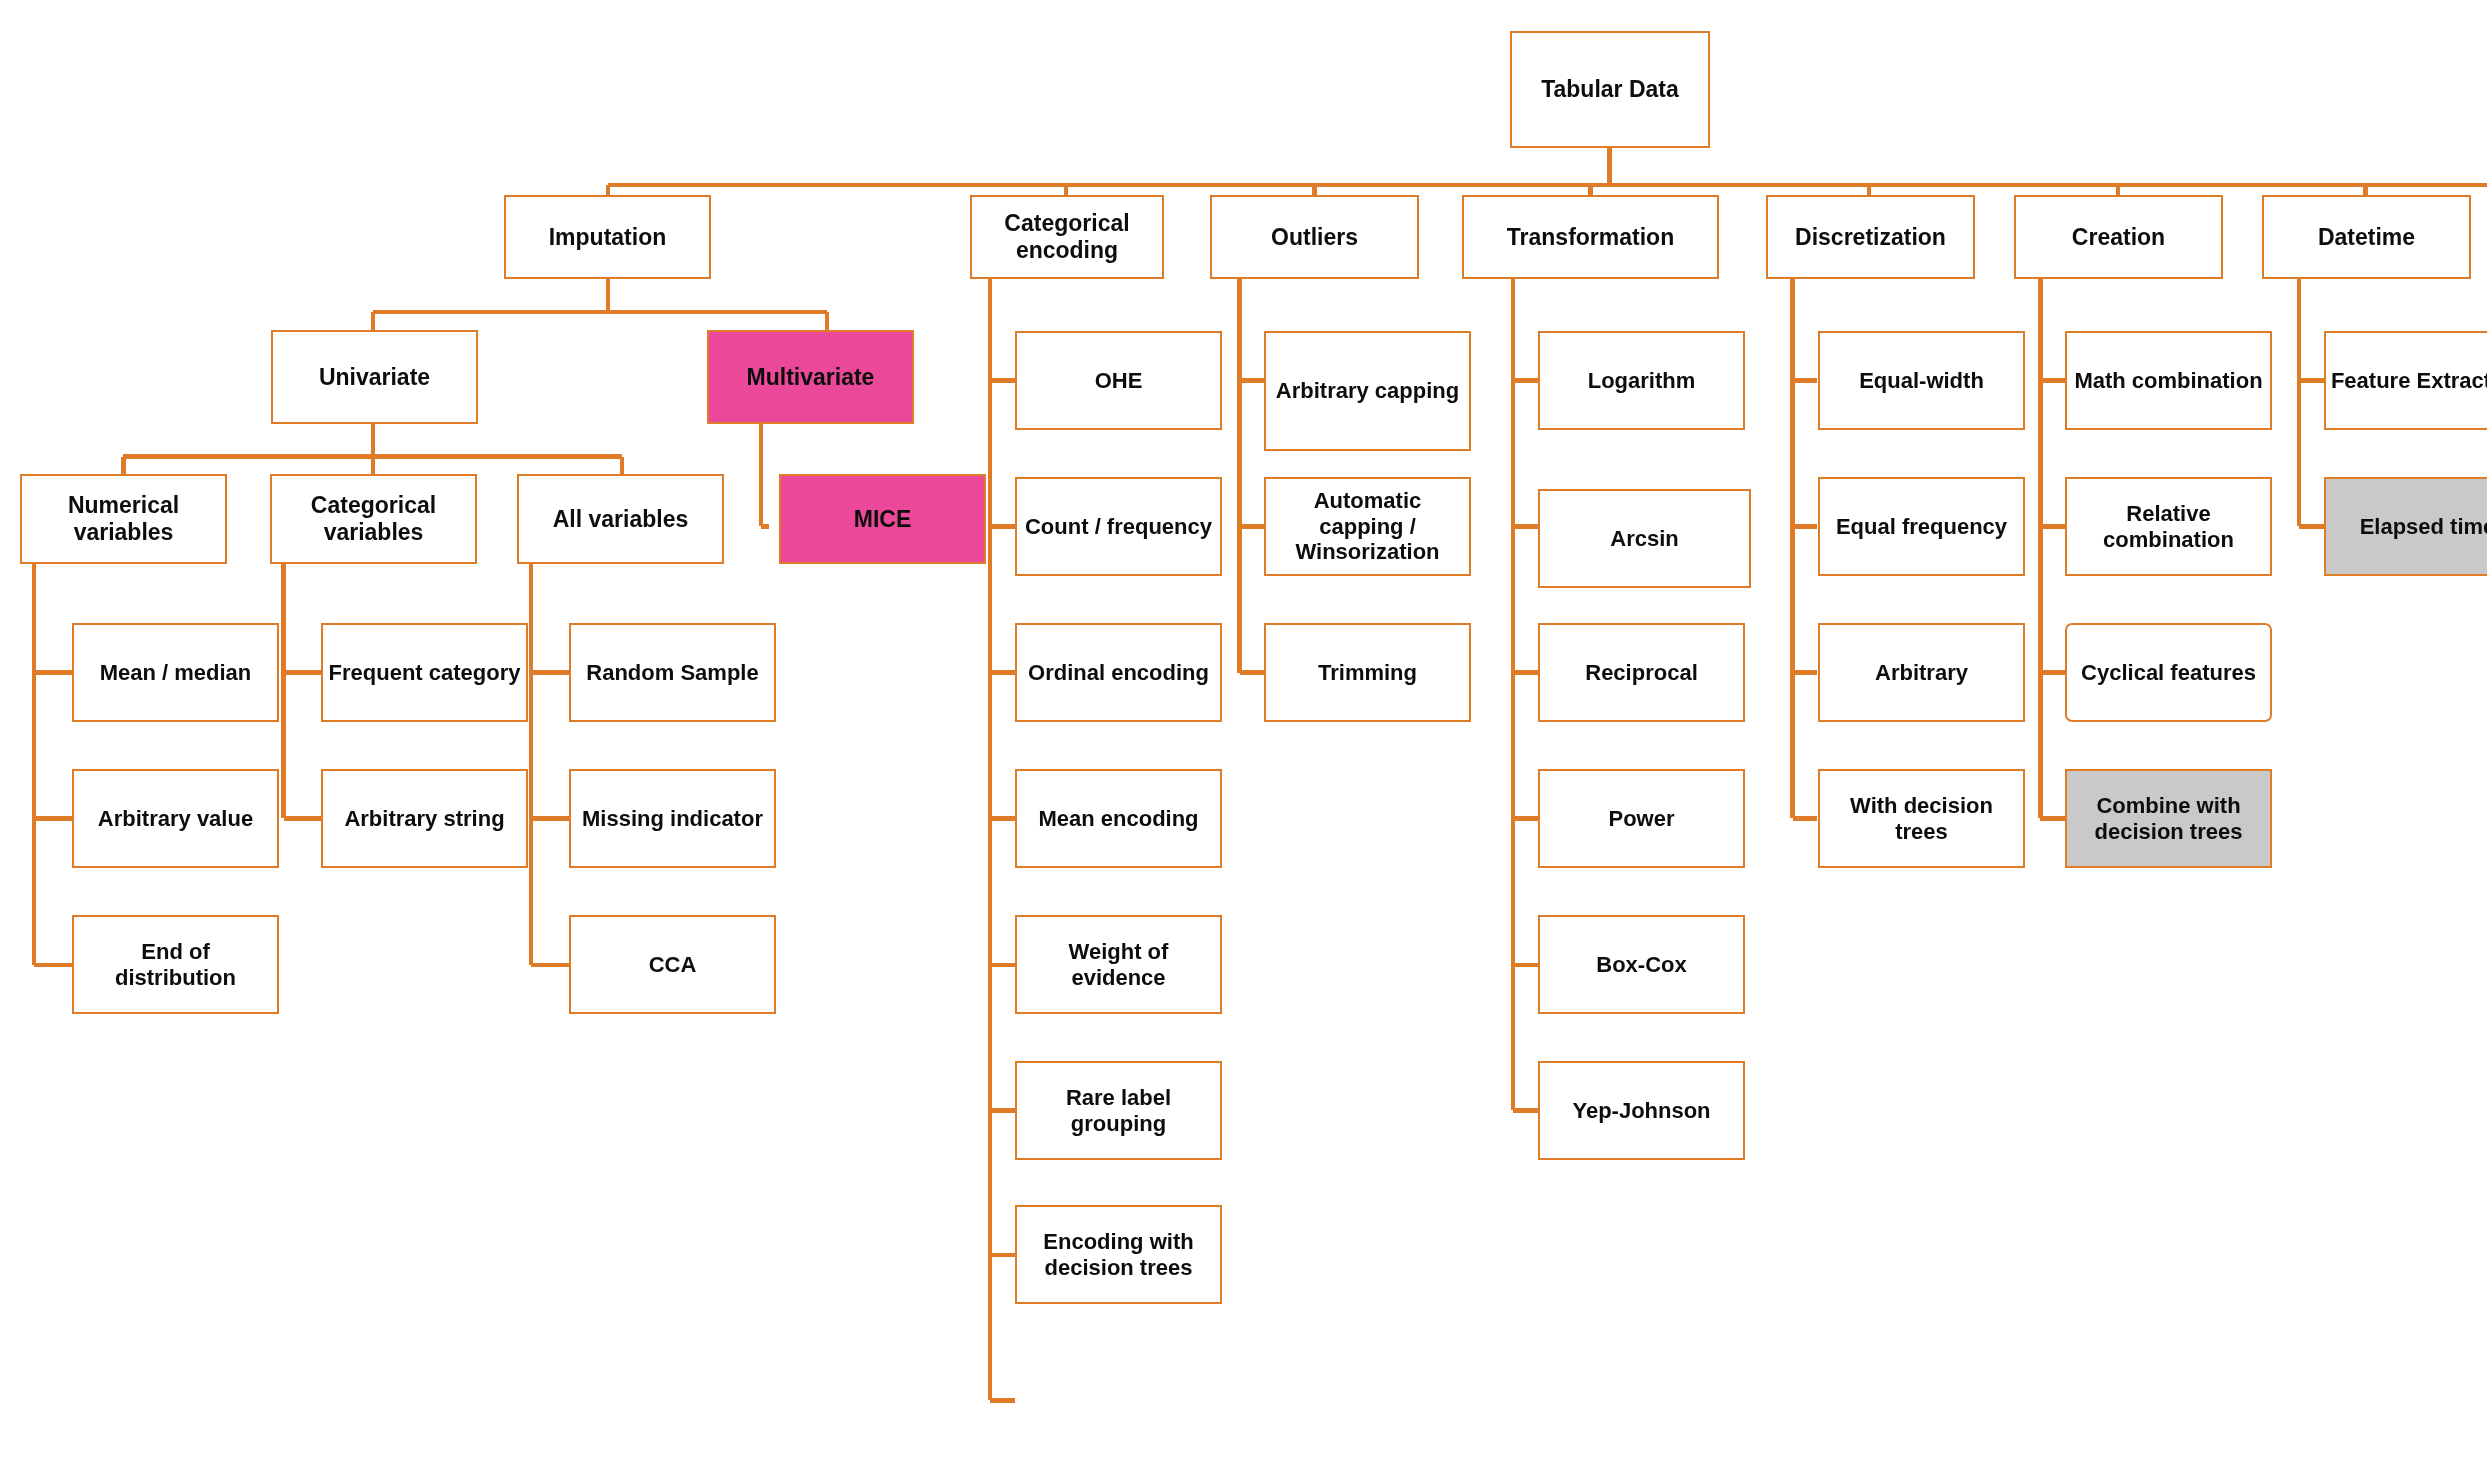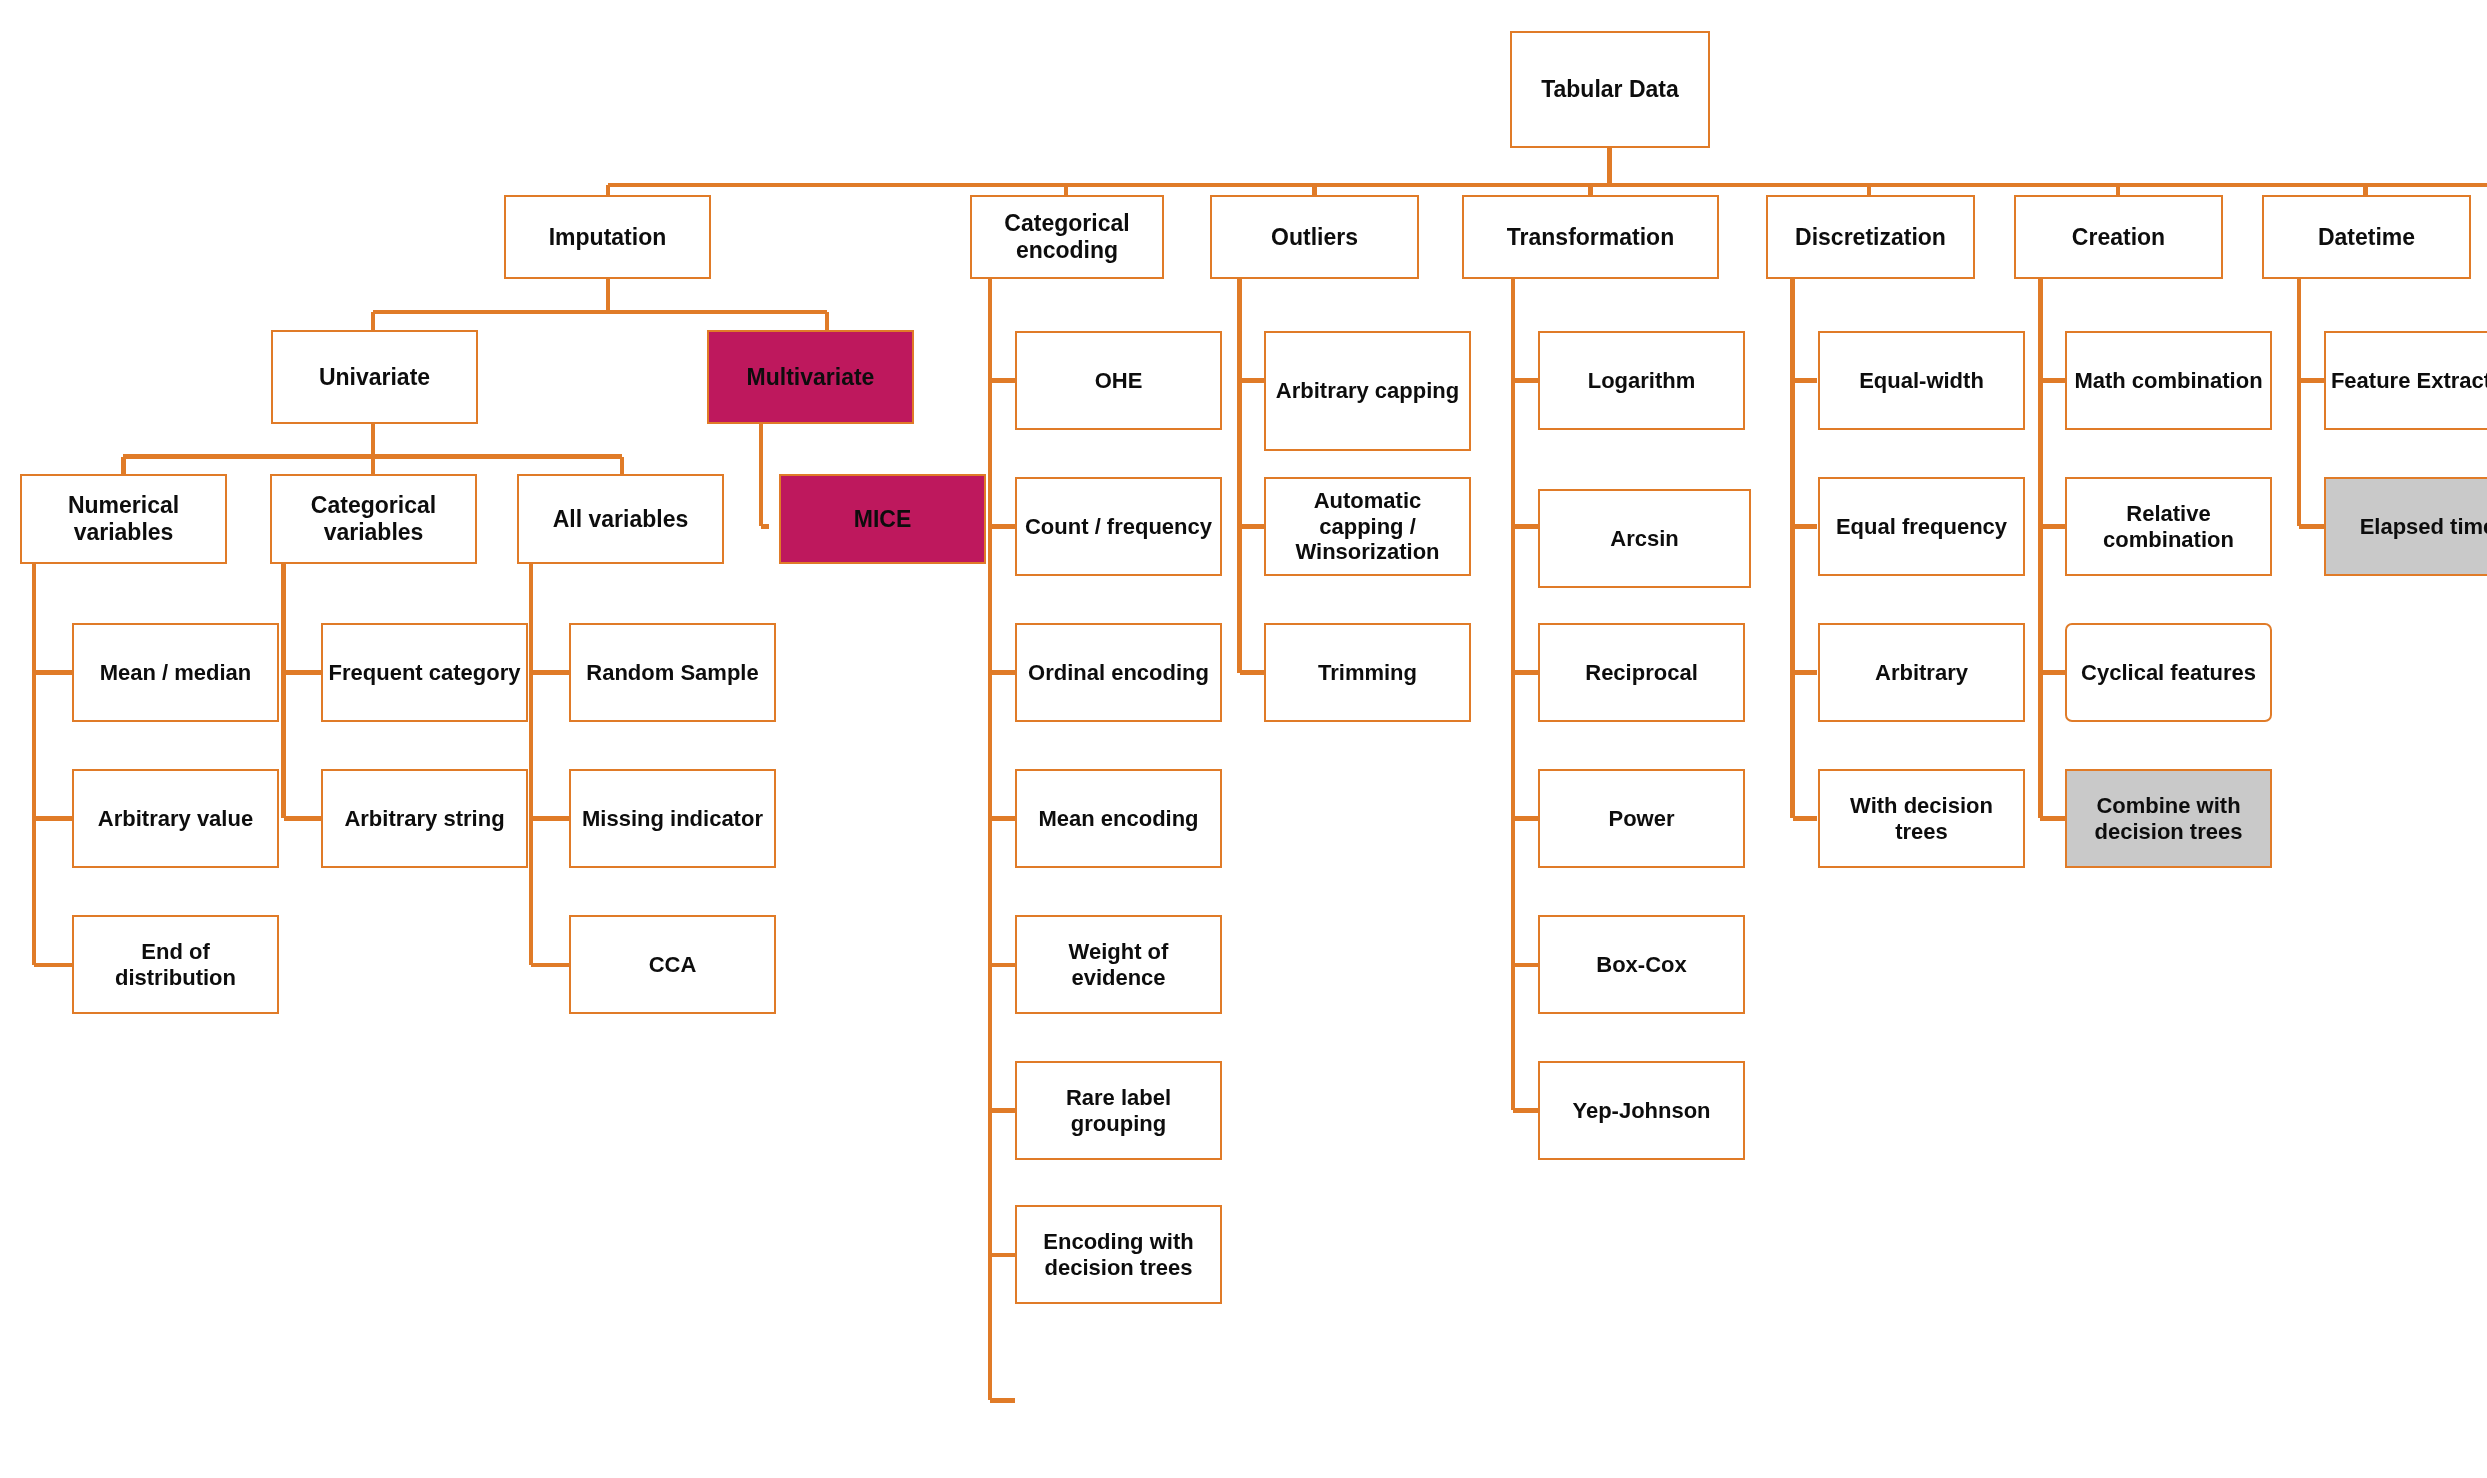--- a/index.html
+++ b/index.html
@@ -27,21 +27,21 @@
     display:flex;
     align-items:center;
     justify-content:center;
     text-align:center;
     color:#0d0d0d;
     font-weight:bold;
     line-height:1.16;
     padding:2px 4px;
     z-index:3;
   }
-  .node.shade-light{ background:#be185d; }
+  .node.shade-light{ background:#ec4899; }
   .node.shade-dark{ background:#C9C9C9; }
   .node.root{ font-size:23px; }
   .node.cat{ font-size:23px; }
   .node.mid{ font-size:23px; }
   .node.leaf{ font-size:22px; }
 </style>
 </head>
 <body>
 
 <div id="canvas">

